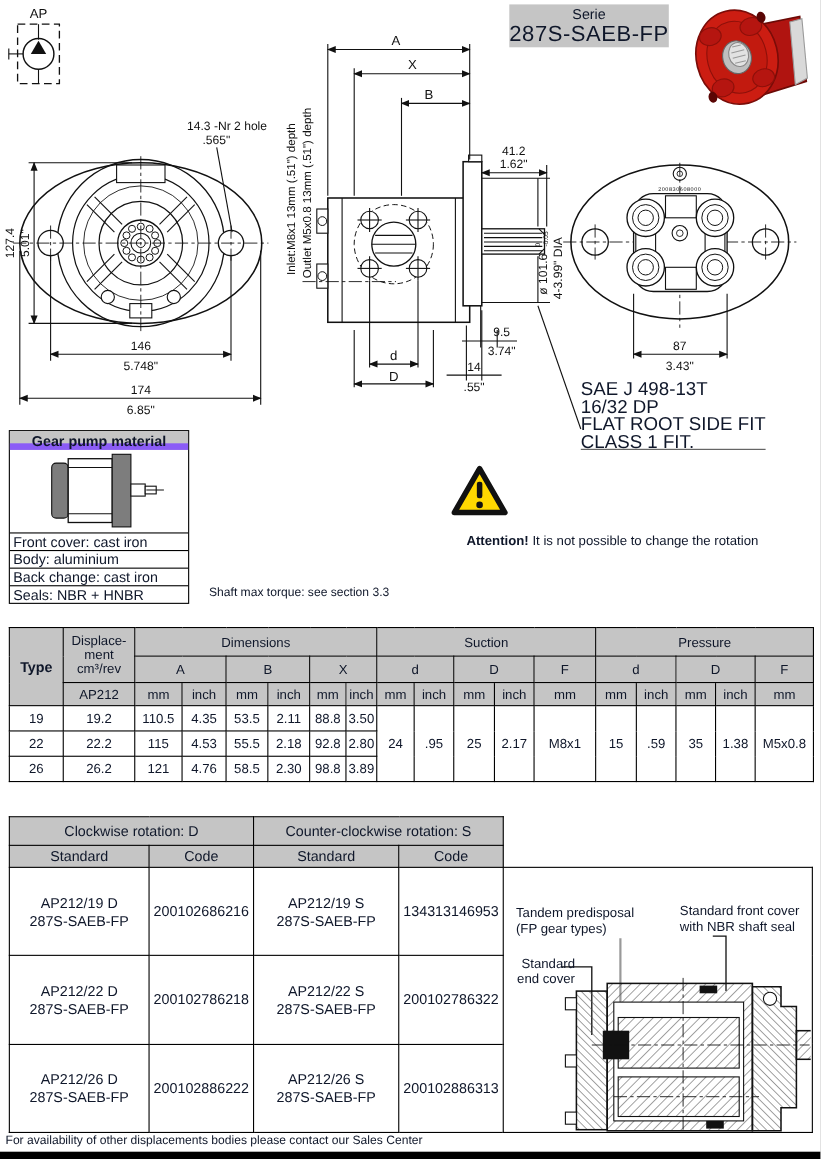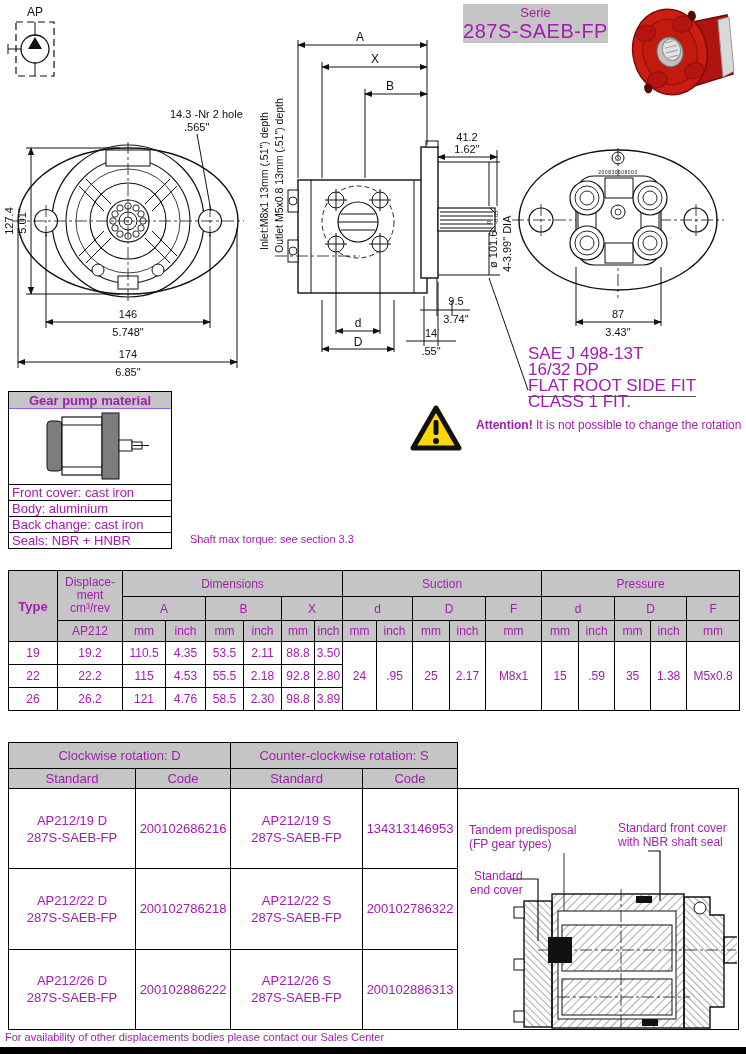--- a/index.html
+++ b/index.html
@@ -2,42 +2,42 @@
 <html style="--header-gray: #c5c5c5; --pump-red: #cc1d12; --warning-yellow: #ffd800;"><head>
 <meta charset="utf-8">
 <style>
   :root{
     --header-gray:#c5c5c5;
     --pump-red:#cc1d12;
     --warning-yellow:#ffd800;
   }
   *{margin:0;padding:0;box-sizing:border-box;}
   body{background:#888;font-family:"Liberation Sans",sans-serif;}
-  .page{position:relative;width:746px;height:1054px;background:#fff;margin:0 auto;overflow:hidden;color:#a21caf;}
+  .page{position:relative;width:746px;height:1054px;background:#fff;margin:0 auto;overflow:hidden;color:#0f172a;}
   svg text{font-family:"Liberation Sans",sans-serif;fill:#111;}
   .abs{position:absolute;}
 
   
   .serie-box{position:absolute;left:463px;top:4px;width:145px;height:39px;background:var(--header-gray);
     text-align:center;line-height:1.1;padding-top:2px;}
   .serie-label{font-size:13px;}
   .serie-name{font-size:20px;letter-spacing:.5px;}
 
   
   .material-box{position:absolute;left:8px;top:391px;width:164px;border:1px solid #000;background:#fff;}
-  .mb-title{background:var(--header-gray);border-bottom:1px solid #8b5cf6;font-size:13px;font-weight:bold;text-align:center;height:17px;line-height:17px;}
+  .mb-title{background:var(--header-gray);border-bottom:6px solid #8b5cf6;font-size:13px;font-weight:bold;text-align:center;height:17px;line-height:17px;}
   .mb-drawing{height:75px;position:relative;}
   .mb-row{border-top:1px solid #000;font-size:13px;height:16px;line-height:15px;padding-left:3px;white-space:nowrap;}
 
   .torque-note{position:absolute;left:190px;top:533px;font-size:11px;}
 
   .sae-note{position:absolute;left:528px;top:346px;font-size:17px;line-height:16px;white-space:nowrap;}
-  .sae-note .ul{border-bottom:1px solid #555;padding-bottom:1px;}
-
-  .attention{position:absolute;left:410px;top:404px;display:flex;align-items:flex-start;}
+  .sae-note .ul{border-bottom:1px solid #555;padding-bottom:13px;}
+
+  .attention{position:absolute;left:410px;top:422px;display:flex;align-items:flex-start;flex-direction:column;}
   .attention-text{margin-left:14px;margin-top:14px;font-size:12px;line-height:15px;white-space:nowrap;}
 
   
   table{border-collapse:collapse;table-layout:fixed;}
   .dim-table{position:absolute;left:8px;top:570px;width:731px;}
   .dim-table th,.dim-table td{border:1px solid #000;text-align:center;vertical-align:middle;font-size:12px;font-weight:normal;overflow:hidden;}
   .dim-table thead th{background:var(--header-gray);}
   .dim-table .type-h{font-weight:bold;font-size:13px;}
   .r-group{height:26px;}
   .r-letter{height:24px;}

